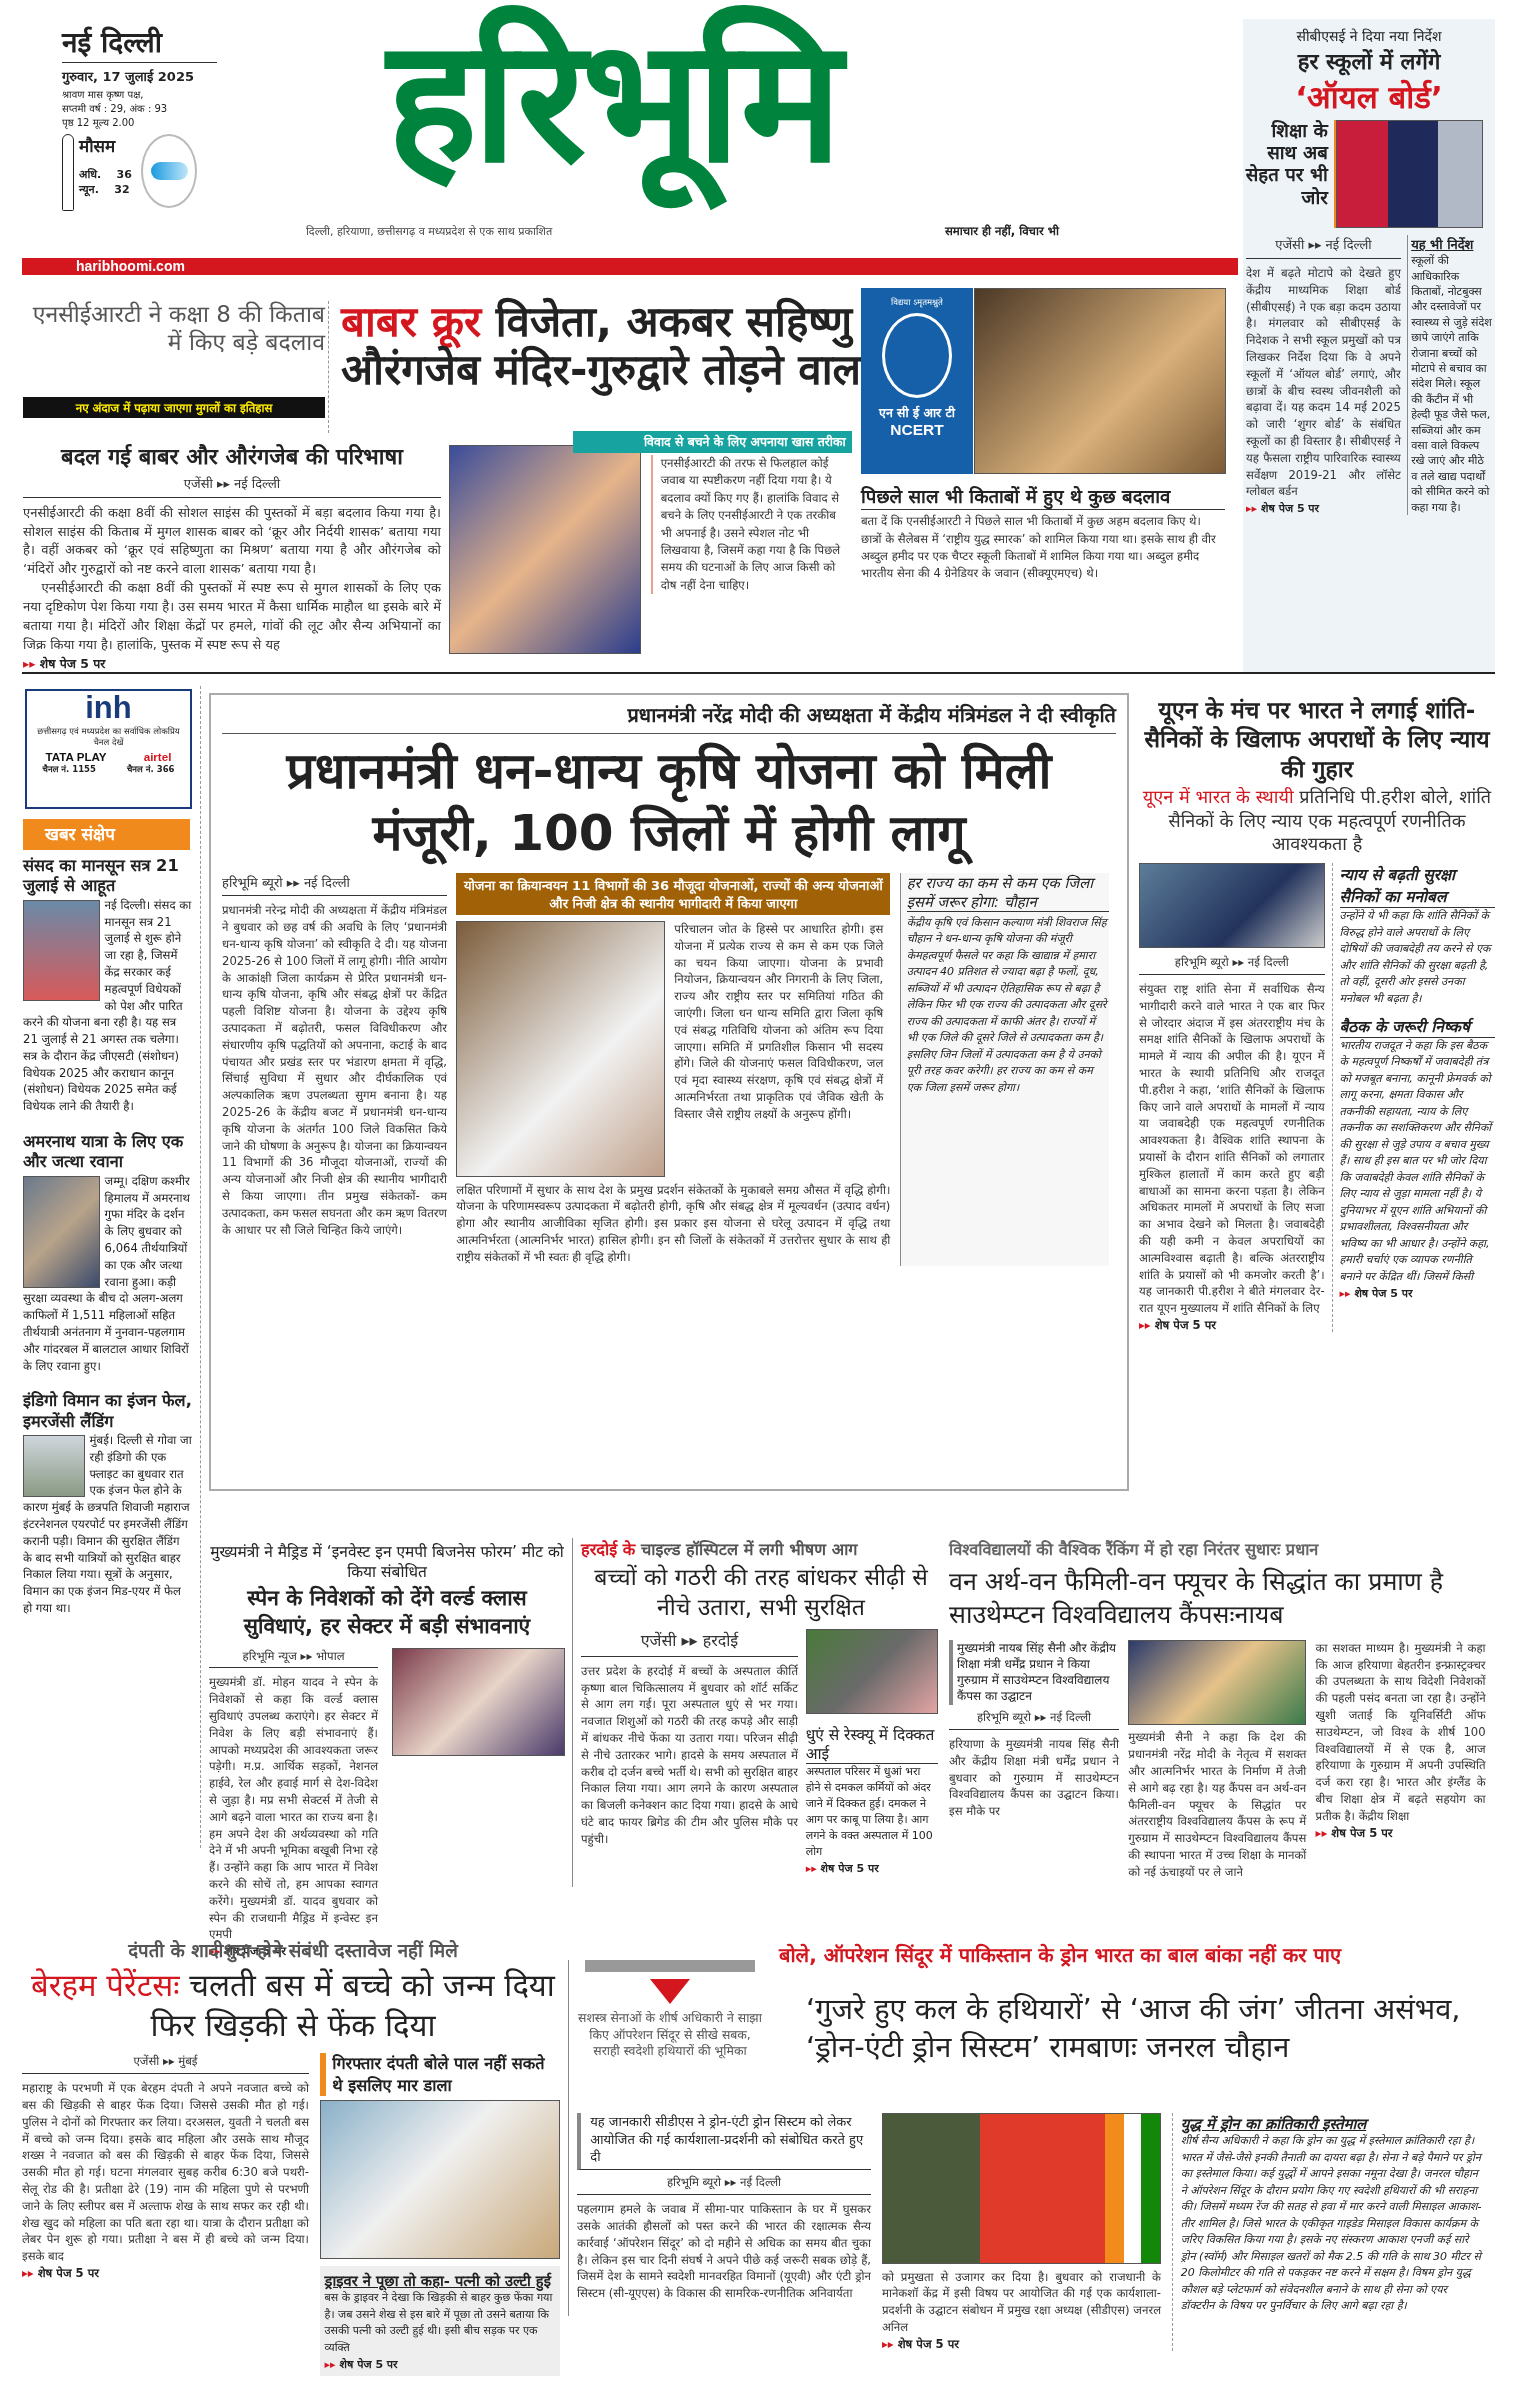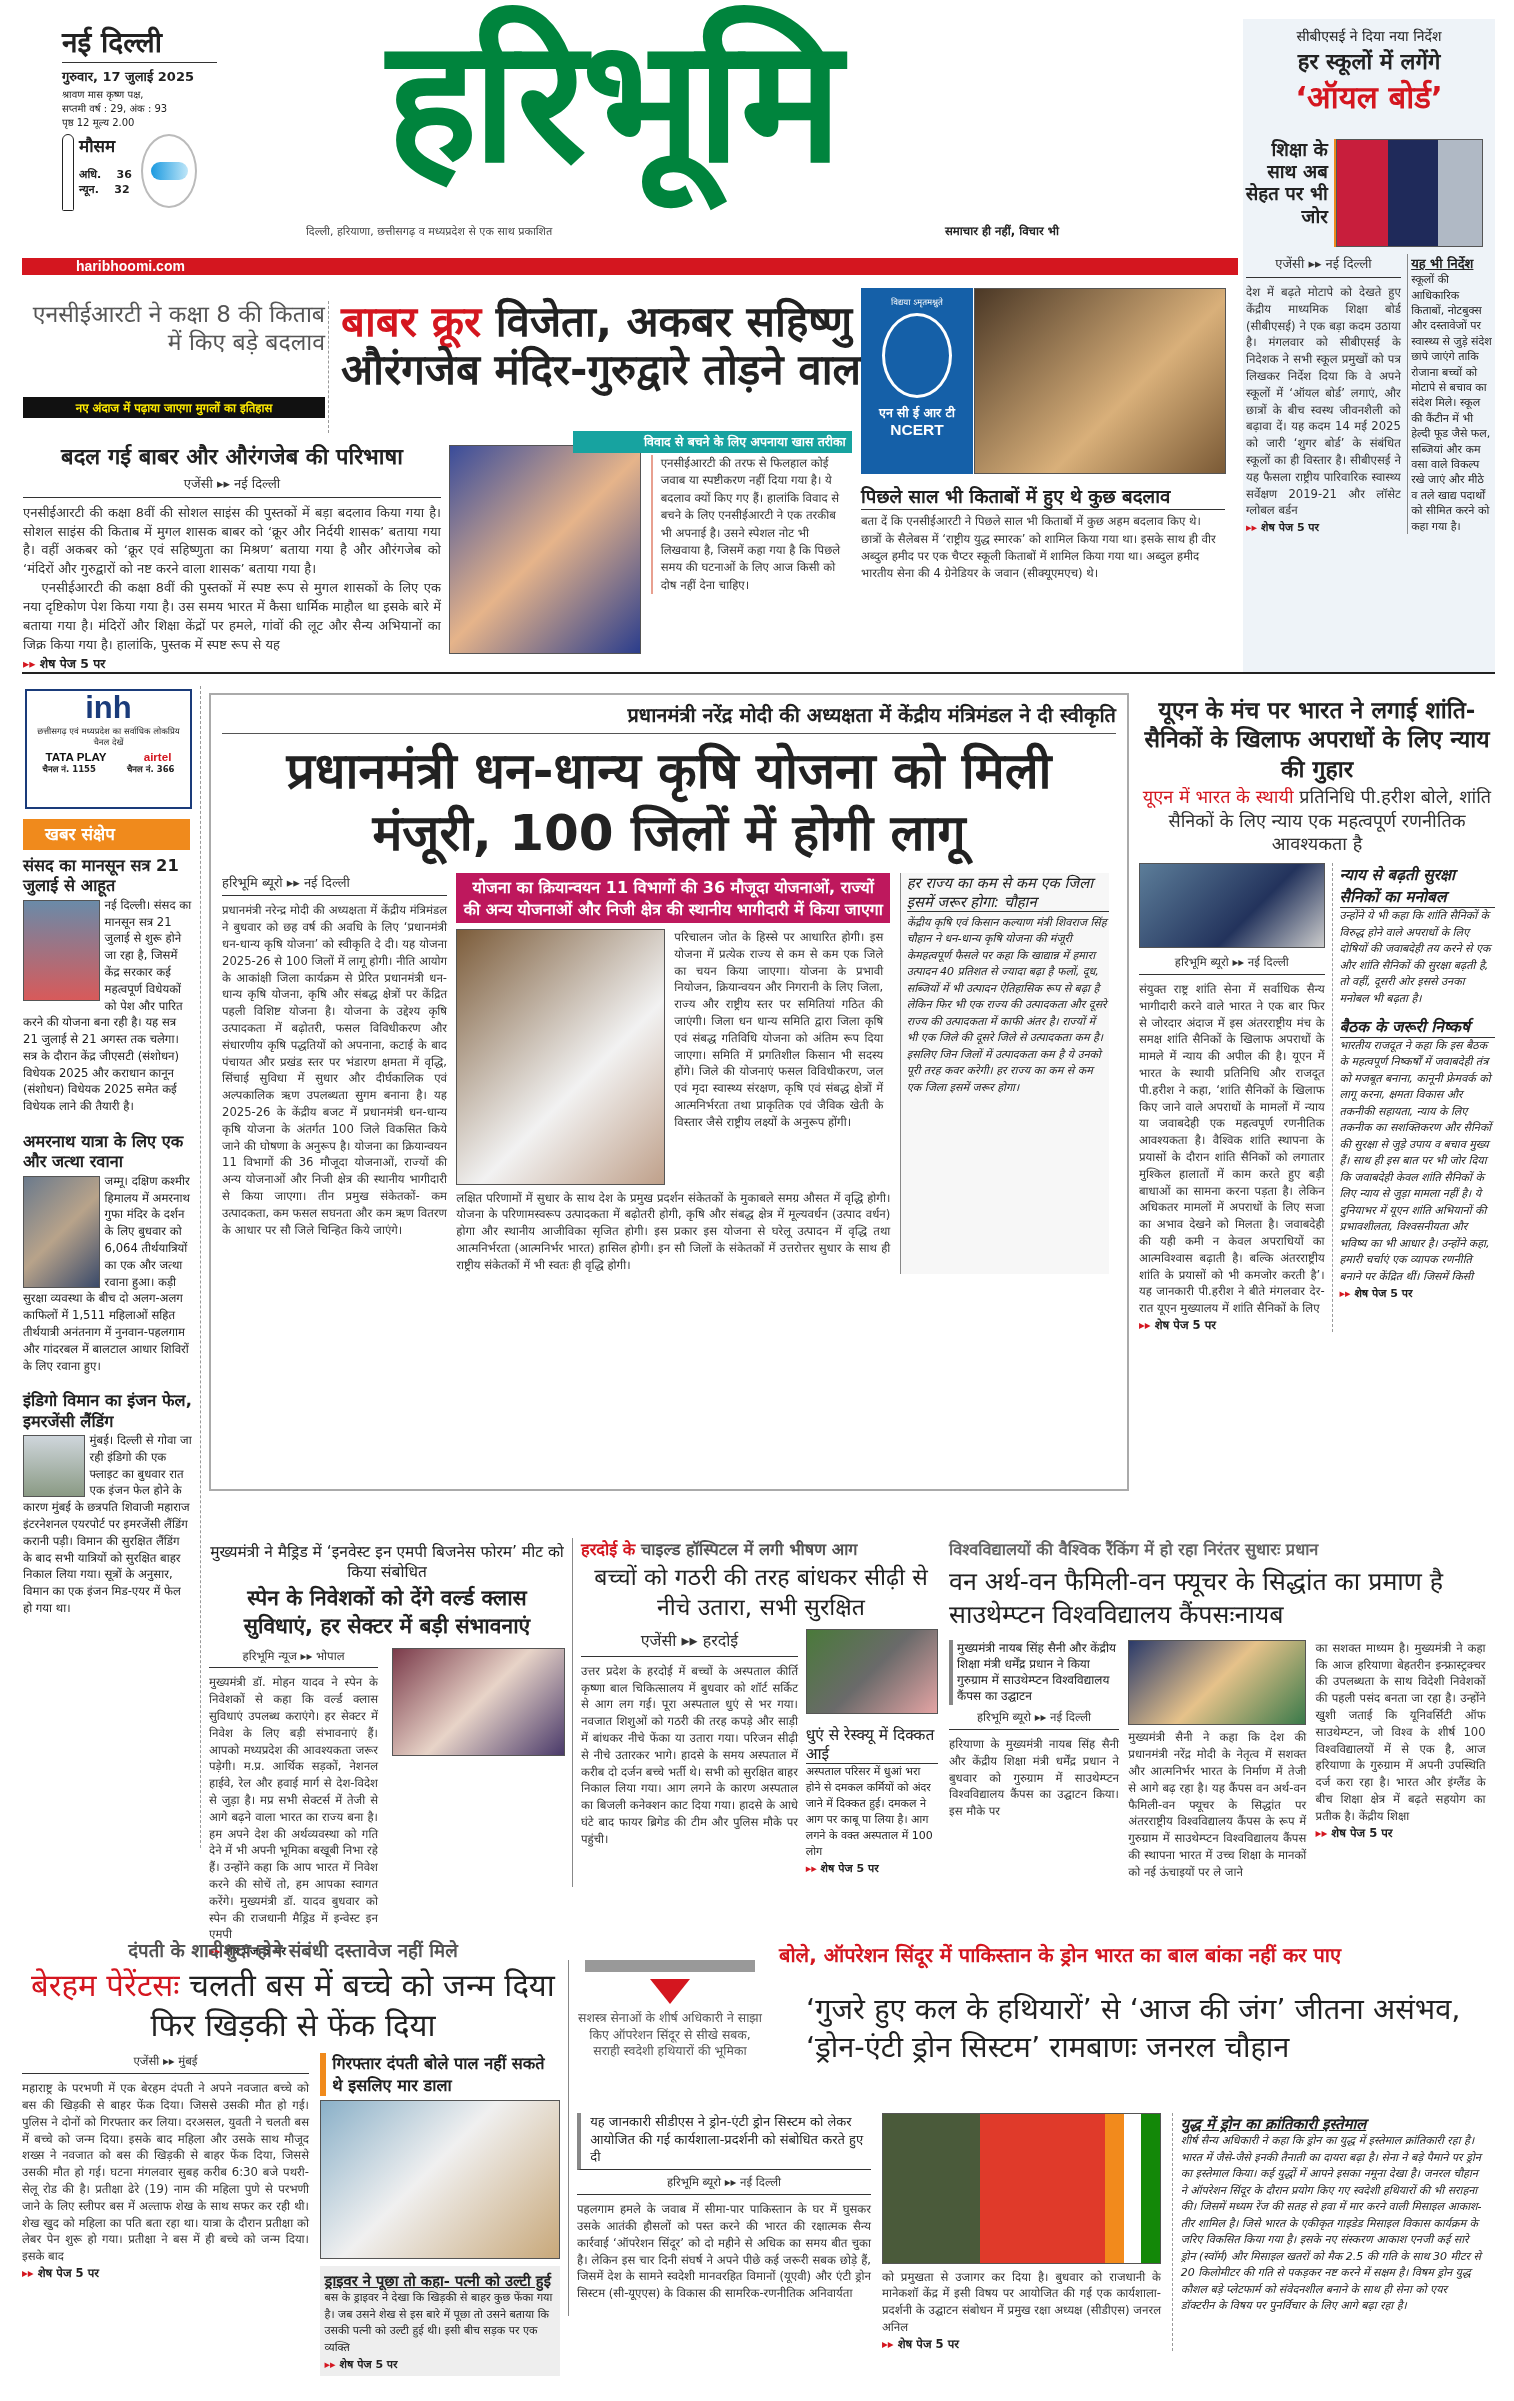--- a/index.html
+++ b/index.html
@@ -41,21 +41,21 @@
 <div class="abs" style="left:306px;top:223px;font-size:11px;color:#444">दिल्ली, हरियाणा, छत्तीसगढ़ व मध्यप्रदेश से एक साथ प्रकाशित</div>
 <div class="abs" style="left:945px;top:223px;font-size:11.6px;font-weight:bold">समाचार ही नहीं, विचार भी</div>
 <div class="abs" style="left:22px;top:258px;width:1216px;height:17px;background:#d4161f">
   <span style="color:#fff;font-family:'Liberation Sans',sans-serif;font-weight:bold;font-size:14px;margin-left:54px;line-height:17px">haribhoomi.com</span>
 </div>
 
 <div class="abs" style="left:1243px;top:19.4px;width:252px;height:655px;background:#eef3f8">
   <div style="text-align:center;font-size:14px;margin-top:6.2px">सीबीएसई ने दिया नया निर्देश</div>
   <div style="text-align:center;font-size:22px;font-weight:bold">हर स्कूलों में लगेंगे</div>
   <div class="red" style="text-align:center;font-size:31px;font-weight:bold">‘ऑयल बोर्ड’</div>
-  <div style="display:flex;margin-top:22px">
+  <div style="display:flex;margin-top:3px">
     <div style="width:93px;font-size:18.6px;font-weight:bold;text-align:right;padding-right:6.2px;border-right:2.3px solid #f08a1c;line-height:1.2">शिक्षा के साथ अब सेहत पर भी जोर</div>
     <div class="photo" style="width:147px;height:108px;background:linear-gradient(90deg,#c81e3c 0 35%,#1f2a5a 35% 70%,#b0b9c5 70%)"></div>
   </div>
   <div style="display:flex;gap:6.2px;margin-top:7.7px;padding:0 3.1px">
     <div style="width:155px">
       <div class="by">एजेंसी ▸▸ नई दिल्ली</div>
       <div class="txt" style="font-size:11.6px">देश में बढ़ते मोटापे को देखते हुए केंद्रीय माध्यमिक शिक्षा बोर्ड (सीबीएसई) ने एक बड़ा कदम उठाया है। मंगलवार को सीबीएसई के निदेशक ने सभी स्कूल प्रमुखों को पत्र लिखकर निर्देश दिया कि वे अपने स्कूलों में ‘ऑयल बोर्ड’ लगाएं, और छात्रों के बीच स्वस्थ जीवनशैली को बढ़ावा दें। यह कदम 14 मई 2025 को जारी ‘शुगर बोर्ड’ के संबंधित स्कूलों का ही विस्तार है। सीबीएसई ने यह फैसला राष्ट्रीय पारिवारिक स्वास्थ्य सर्वेक्षण 2019-21 और लॉसेट ग्लोबल बर्डन</div>
       <div class="more" style="font-size:11px">शेष पेज 5 पर</div>
     </div>
     <div style="width:85px;border-left:1.5px solid #888;padding-left:3.1px">
@@ -129,21 +129,21 @@
 
 <div class="abs" style="left:209px;top:693px;width:920px;height:798px;border:2.3px solid #aaa;padding:6.2px 11px">
   <div style="font-size:20px;font-weight:bold;text-align:right;border-bottom:1.5px solid #555;padding-bottom:4.6px">प्रधानमंत्री नरेंद्र मोदी की अध्यक्षता में केंद्रीय मंत्रिमंडल ने दी स्वीकृति</div>
   <div style="font-size:50px;font-weight:bold;line-height:1.25;text-align:center;margin-top:6.2px">प्रधानमंत्री धन-धान्य कृषि योजना को मिली मंजूरी, 100 जिलों में होगी लागू</div>
   <div style="display:flex;gap:9.3px;margin-top:7.7px">
     <div style="width:225px">
       <div class="by" style="text-align:left">हरिभूमि ब्यूरो ▸▸ नई दिल्ली</div>
       <div class="txt" style="font-size:11.6px">प्रधानमंत्री नरेन्द्र मोदी की अध्यक्षता में केंद्रीय मंत्रिमंडल ने बुधवार को छह वर्ष की अवधि के लिए ‘प्रधानमंत्री धन-धान्य कृषि योजना’ को स्वीकृति दे दी। यह योजना 2025-26 से 100 जिलों में लागू होगी। नीति आयोग के आकांक्षी जिला कार्यक्रम से प्रेरित प्रधानमंत्री धन-धान्य कृषि योजना, कृषि और संबद्ध क्षेत्रों पर केंद्रित पहली विशिष्ट योजना है। योजना के उद्देश्य कृषि उत्पादकता में बढ़ोतरी, फसल विविधीकरण और संधारणीय कृषि पद्धतियों को अपनाना, कटाई के बाद पंचायत और प्रखंड स्तर पर भंडारण क्षमता में वृद्धि, सिंचाई सुविधा में सुधार और दीर्घकालिक एवं अल्पकालिक ऋण उपलब्धता सुगम बनाना है। यह 2025-26 के केंद्रीय बजट में प्रधानमंत्री धन-धान्य कृषि योजना के अंतर्गत 100 जिले विकसित किये जाने की घोषणा के अनुरूप है। योजना का क्रियान्वयन 11 विभागों की 36 मौजूदा योजनाओं, राज्यों की अन्य योजनाओं और निजी क्षेत्र की स्थानीय भागीदारी से किया जाएगा। तीन प्रमुख संकेतकों- कम उत्पादकता, कम फसल सघनता और कम ऋण वितरण के आधार पर सौ जिले चिन्हित किये जाएंगे।</div>
     </div>
     <div style="width:434px">
-      <div style="background:#be185d;color:#fff;font-size:16px;font-weight:bold;padding:3.1px 6.2px;text-align:center">योजना का क्रियान्वयन 11 विभागों की 36 मौजूदा योजनाओं, राज्यों की अन्य योजनाओं और निजी क्षेत्र की स्थानीय भागीदारी में किया जाएगा</div>
+      <div style="background:#a16207;color:#fff;font-size:13px;font-weight:bold;padding:3.1px 6.2px;text-align:center">योजना का क्रियान्वयन 11 विभागों की 36 मौजूदा योजनाओं, राज्यों की अन्य योजनाओं और निजी क्षेत्र की स्थानीय भागीदारी में किया जाएगा</div>
       <div style="display:flex;gap:9px;margin-top:6.2px">
         <div class="photo" style="width:209px;height:256px;background:linear-gradient(135deg,#7c5c3a,#f2f2f2 60%,#bfa08a)"></div>
         <div class="txt" style="width:209px;font-size:11.6px">परिचालन जोत के हिस्से पर आधारित होगी। इस योजना में प्रत्येक राज्य से कम से कम एक जिले का चयन किया जाएगा। योजना के प्रभावी नियोजन, क्रियान्वयन और निगरानी के लिए जिला, राज्य और राष्ट्रीय स्तर पर समितियां गठित की जाएंगी। जिला धन धान्य समिति द्वारा जिला कृषि एवं संबद्ध गतिविधि योजना को अंतिम रूप दिया जाएगा। समिति में प्रगतिशील किसान भी सदस्य होंगे। जिले की योजनाएं फसल विविधीकरण, जल एवं मृदा स्वास्थ्य संरक्षण, कृषि एवं संबद्ध क्षेत्रों में आत्मनिर्भरता तथा प्राकृतिक एवं जैविक खेती के विस्तार जैसे राष्ट्रीय लक्ष्यों के अनुरूप होंगी।</div>
       </div>
       <div class="txt" style="font-size:11.6px;margin-top:4.6px">लक्षित परिणामों में सुधार के साथ देश के प्रमुख प्रदर्शन संकेतकों के मुकाबले समग्र औसत में वृद्धि होगी। योजना के परिणामस्वरूप उत्पादकता में बढ़ोतरी होगी, कृषि और संबद्ध क्षेत्र में मूल्यवर्धन (उत्पाद वर्धन) होगा और स्थानीय आजीविका सृजित होगी। इस प्रकार इस योजना से घरेलू उत्पादन में वृद्धि तथा आत्मनिर्भरता (आत्मनिर्भर भारत) हासिल होगी। इन सौ जिलों के संकेतकों में उत्तरोत्तर सुधार के साथ ही राष्ट्रीय संकेतकों में भी स्वतः ही वृद्धि होगी।</div>
     </div>
     <div style="width:209px;border-left:1.5px solid #888;padding-left:6.2px;background:#f7f7f7">
       <div class="italic" style="font-size:14.7px;font-weight:normal;border-bottom:1.5px solid #333;line-height:1.3">हर राज्य का कम से कम एक जिला इसमें जरूर होगा: चौहान</div>
       <div class="italic" style="font-size:11px;line-height:1.5;margin-top:3.1px">केंद्रीय कृषि एवं किसान कल्याण मंत्री शिवराज सिंह चौहान ने धन-धान्य कृषि योजना की मंजूरी केमहत्वपूर्ण फैसले पर कहा कि खाद्यान्न में हमारा उत्पादन 40 प्रतिशत से ज्यादा बढ़ा है फलों, दूध, सब्जियों में भी उत्पादन ऐतिहासिक रूप से बढ़ा है लेकिन फिर भी एक राज्य की उत्पादकता और दूसरे राज्य की उत्पादकता में काफी अंतर है। राज्यों में भी एक जिले की दूसरे जिले से उत्पादकता कम है। इसलिए जिन जिलों में उत्पादकता कम है ये उनको पूरी तरह कवर करेगी। हर राज्य का कम से कम एक जिला इसमें जरूर होगा।</div>
     </div>

